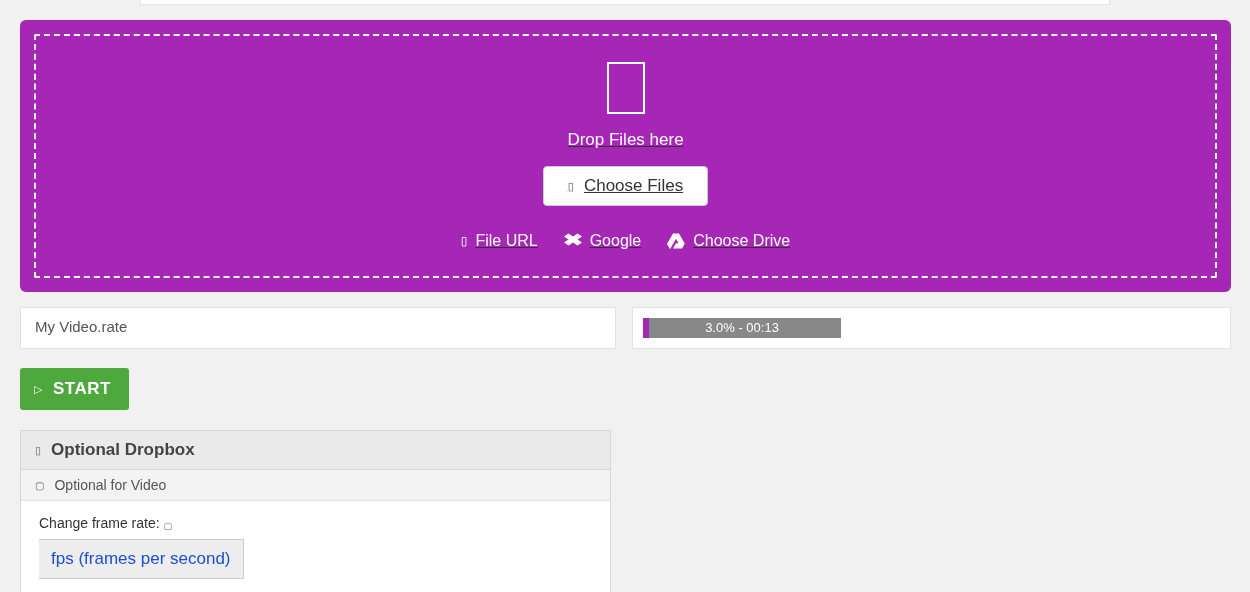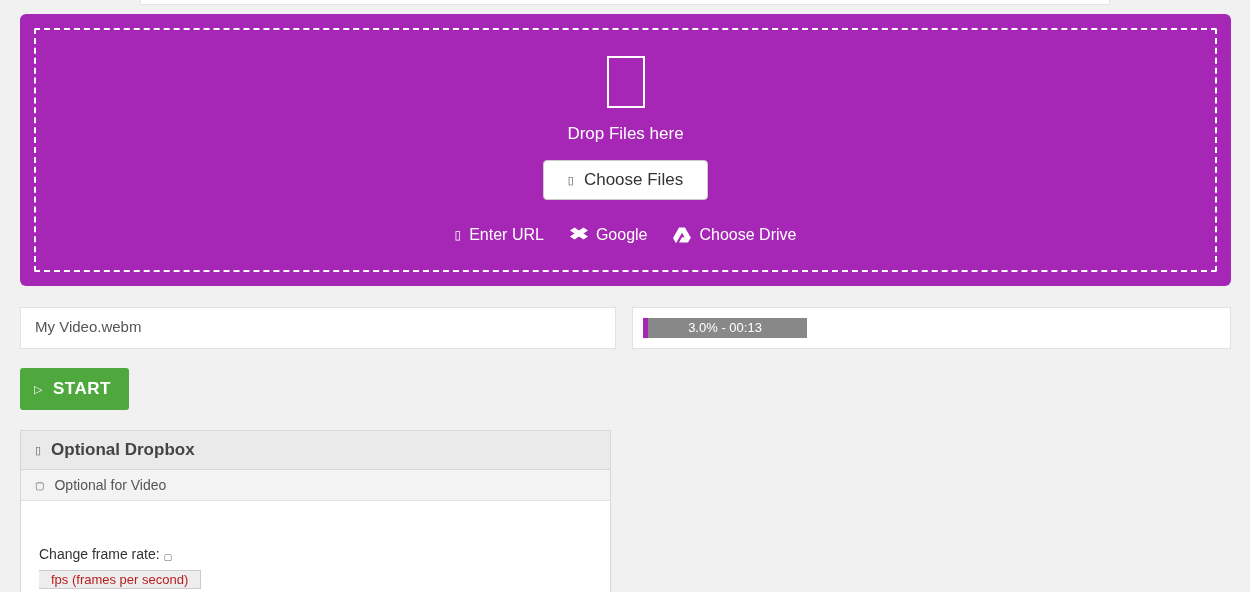--- a/index.html
+++ b/index.html
@@ -19,26 +19,27 @@
     top: 0;
     width: 970px;
     height: 5px;
     background: #fff;
     border: 1px solid #e5e5e5;
     border-top: none;
   }
   .dropzone {
     position: absolute;
     left: 20px;
-    top: 14px;
+    top: 20px;
     width: 1211px;
     height: 272px;
     background: #a626b6;
     border-radius: 6px;
     padding: 14px;
+    text-decoration: underline;
   }
   .dropzone-inner {
     width: 100%;
     height: 100%;
     border: 2px dashed #fff;
     border-radius: 2px;
     display: flex;
     flex-direction: column;
     align-items: center;
     justify-content: center;
@@ -99,21 +100,21 @@
   }
   .progress-cell {
     flex: 1;
     background: #fff;
     border: 1px solid #e2e2e2;
     padding: 8px 10px;
     display: flex;
     align-items: center;
   }
   .progress-bar {
-    width: 164px;
+    width: 198px;
     height: 20px;
     background: #888;
     position: relative;
     color: #fff;
     font-size: 13px;
     text-align: center;
     line-height: 20px;
   }
   .progress-fill {
     position: absolute;
@@ -179,78 +180,77 @@
   .setting-body {
     padding: 14px 18px 20px 18px;
   }
   .field-label {
     font-size: 14px;
     color: #333;
     display: flex;
     align-items: flex-end;
     gap: 4px;
     margin-bottom: 8px;
-    margin-top: 31px;
   }
   .field-label .mini { font-size: 9px; color:#666;}
   .input-group {
     display: flex;
   }
   .input-group input {
     width: 108px;
     border: 1px solid #ccc;
     padding: 7px 10px;
     font-size: 13px;
     color: #999;
   }
   .input-group .addon {
     background: #ededed;
     border: 1px solid #ccc;
     border-left: none;
-    padding: 1px 12px;
-    font-size: 13px;
-    color: #b91c1c;
+    padding: 9px 12px;
+    font-size: 17px;
+    color: #1d4ed8;
   }
 </style>
 </head>
 <body>
 
 <div class="topbox"></div>
 
 <div class="dropzone">
   <div class="dropzone-inner">
     <div class="file-icon"></div>
     <div class="drop-label">Drop Files here</div>
     <button class="choose-btn">
       <span class="mini">▯</span>
       <span>Choose Files</span>
     </button>
     <div class="sources">
       <div class="src-item">
         <span class="url-icon">▯</span>
-        <span>Enter URL</span>
+        <span>File URL</span>
       </div>
       <div class="src-item">
         <svg viewBox="0 0 24 24">
             <path d="M6 2 0 6l6 4-6 4 6 4 6-4 6 4 6-4-6-4 6-4-6-4-6 4Zm6 4L6 2l6 4Zm0 8 6-4-6-4-6 4Z"></path>
           </svg>
         <span>Google</span>
       </div>
       <div class="src-item">
         <svg viewBox="0 0 24 24">
             <path d="M8 2h8l8 14h-8Zm-8 14L8 2l4 7-8 14Zm8 6 4-7h12l-4 7Z"></path>
           </svg>
         <span>Choose Drive</span>
       </div>
     </div>
   </div>
 </div>
 
 <div class="file-row">
-  <div class="file-name">My Video.webm</div>
+  <div class="file-name">My Video.rate</div>
   <div class="progress-cell">
     <div class="progress-bar">
       <div class="progress-fill"></div>
       <span class="progress-text">3.0% - 00:13</span>
     </div>
   </div>
 </div>
 
 <button class="start-btn">
   <span class="mini">▷</span>

